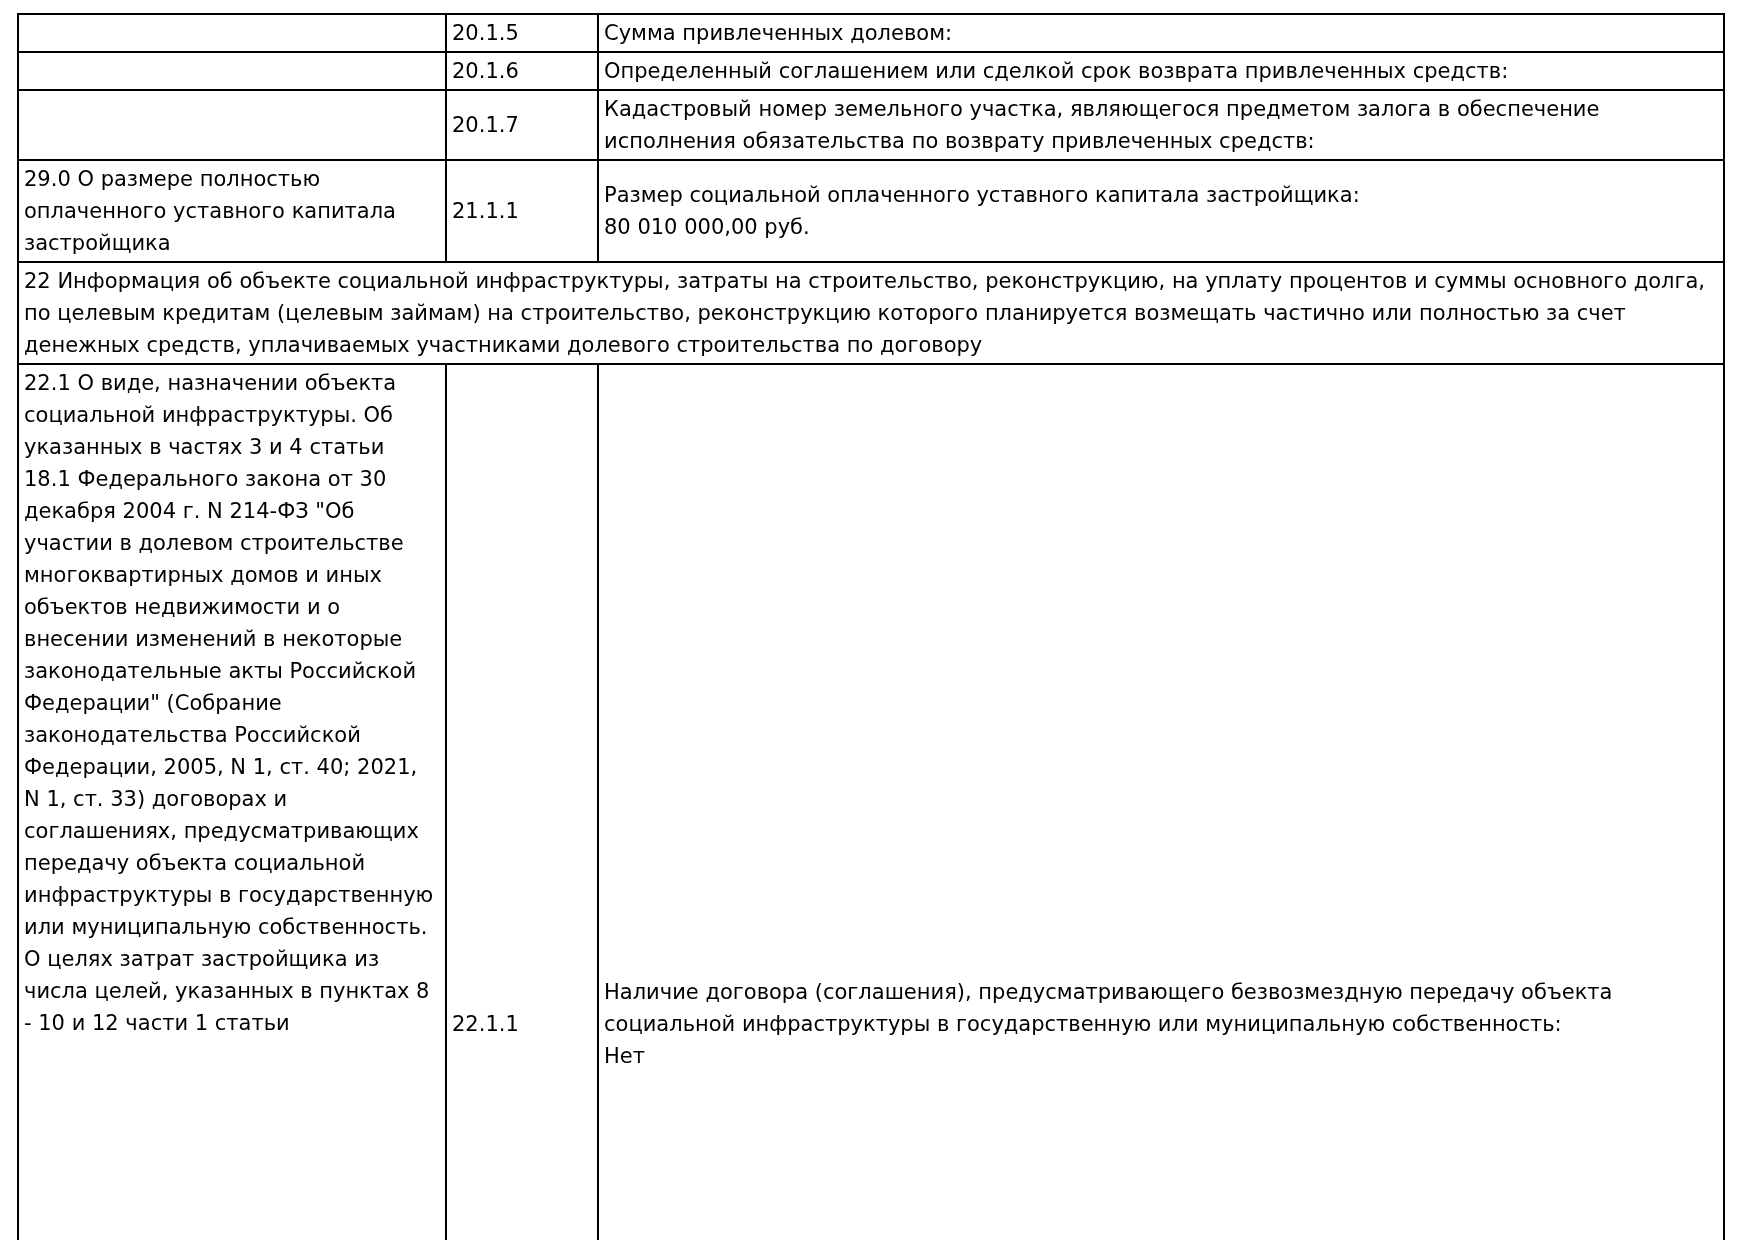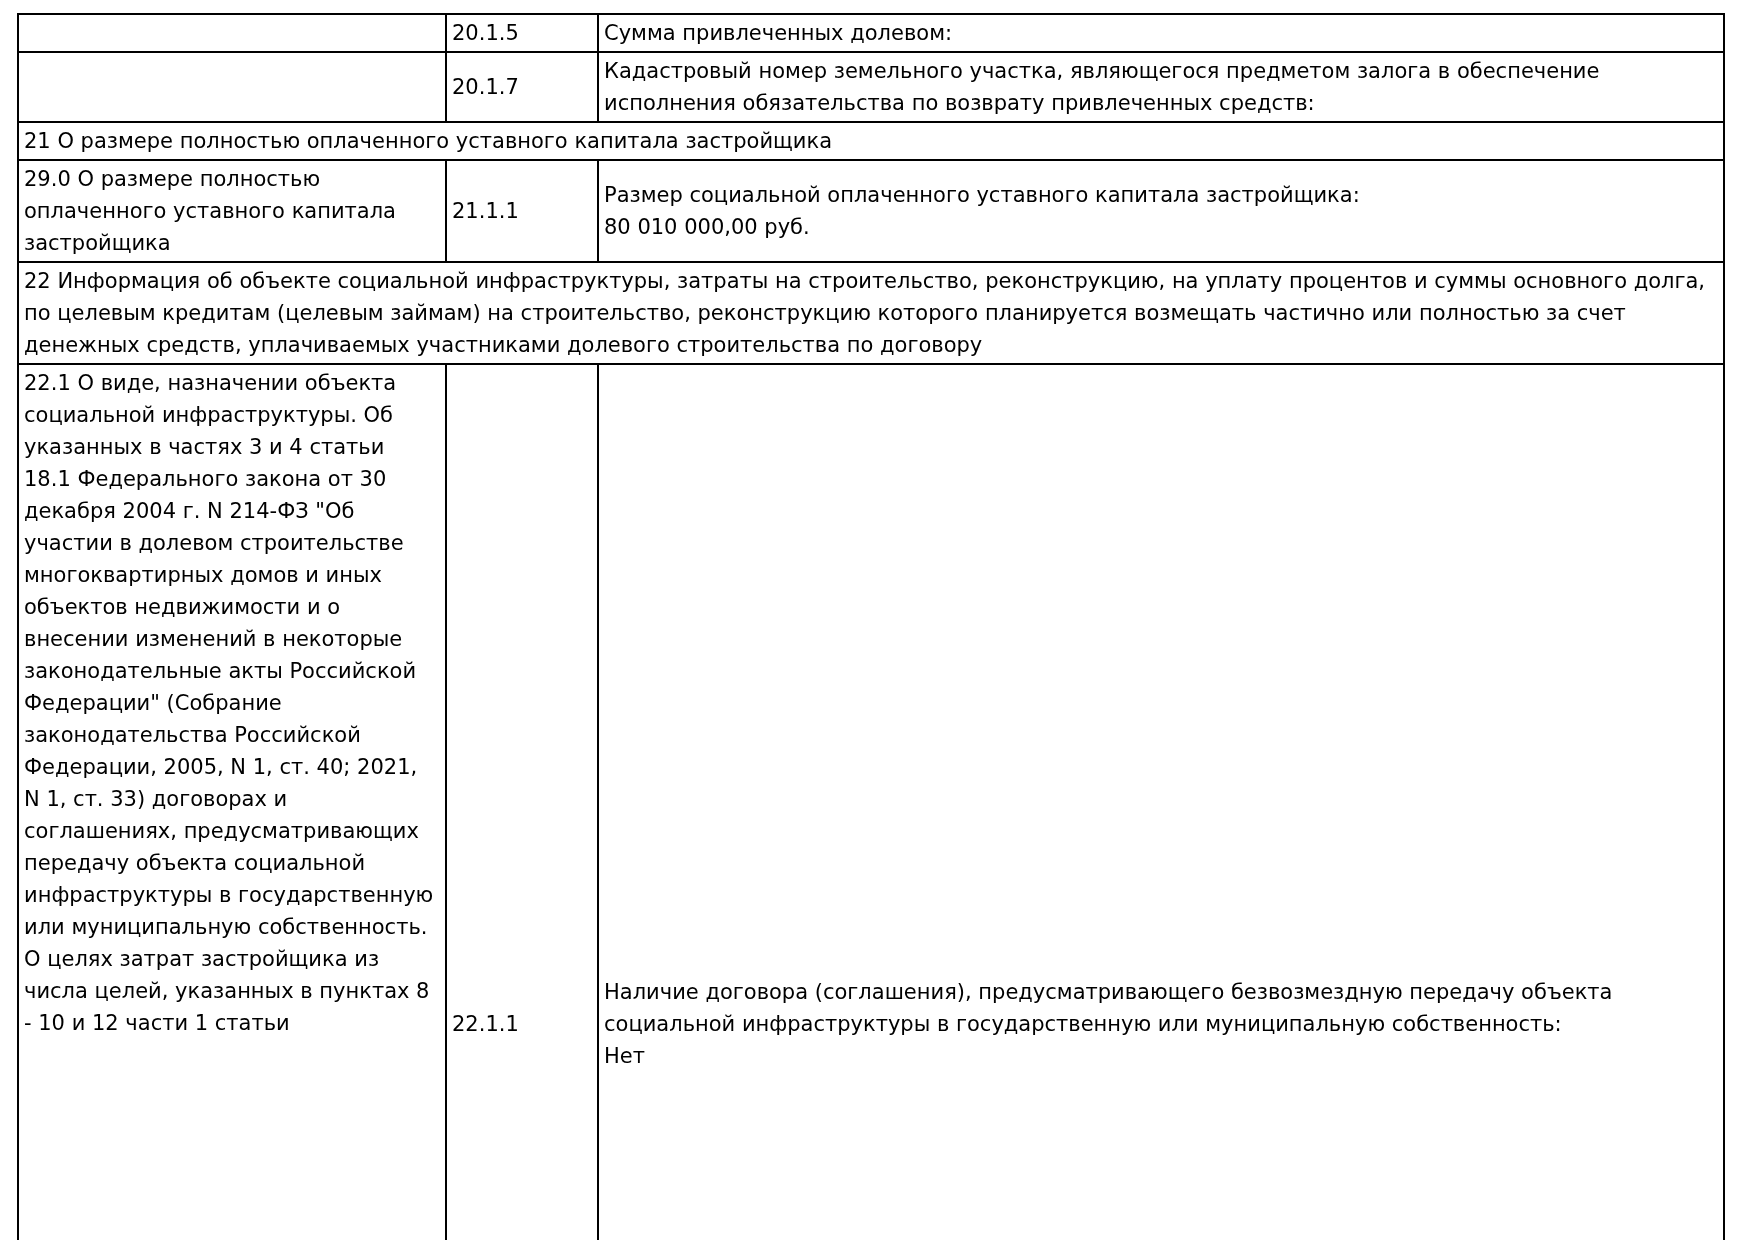--- a/index.html
+++ b/index.html
@@ -52,30 +52,32 @@
     <col class="c3">
   </colgroup>
 
   <tbody>
       <tr class="r1">
     <td class="lbl"></td>
     <td class="num">20.1.5</td>
     <td class="cnt">Сумма привлеченных долевом:</td>
   </tr>
 
+  <tr class="r2">
+    <td class="lbl"></td>
+    <td class="num">20.1.6</td>
+    <td class="cnt">Определенный соглашением или сделкой срок возврата привлеченных средств:</td>
+  </tr>
 
   <tr class="r3">
     <td class="lbl"></td>
     <td class="num">20.1.7</td>
     <td class="cnt">Кадастровый номер земельного участка, являющегося предметом залога в обеспечение исполнения обязательства по возврату привлеченных средств:</td>
   </tr>
 
-  <tr class="r4">
-    <td class="sec" colspan="3">21 О размере полностью оплаченного уставного капитала застройщика</td>
-  </tr>
 
   <tr class="r5">
     <td class="lbl">29.0 О размере полностью оплаченного уставного капитала застройщика</td>
     <td class="num">21.1.1</td>
     <td class="cnt">
       <div>Размер социальной оплаченного уставного капитала застройщика:</div>
       <div class="val">80 010 000,00 руб.</div>
     </td>
   </tr>
 

